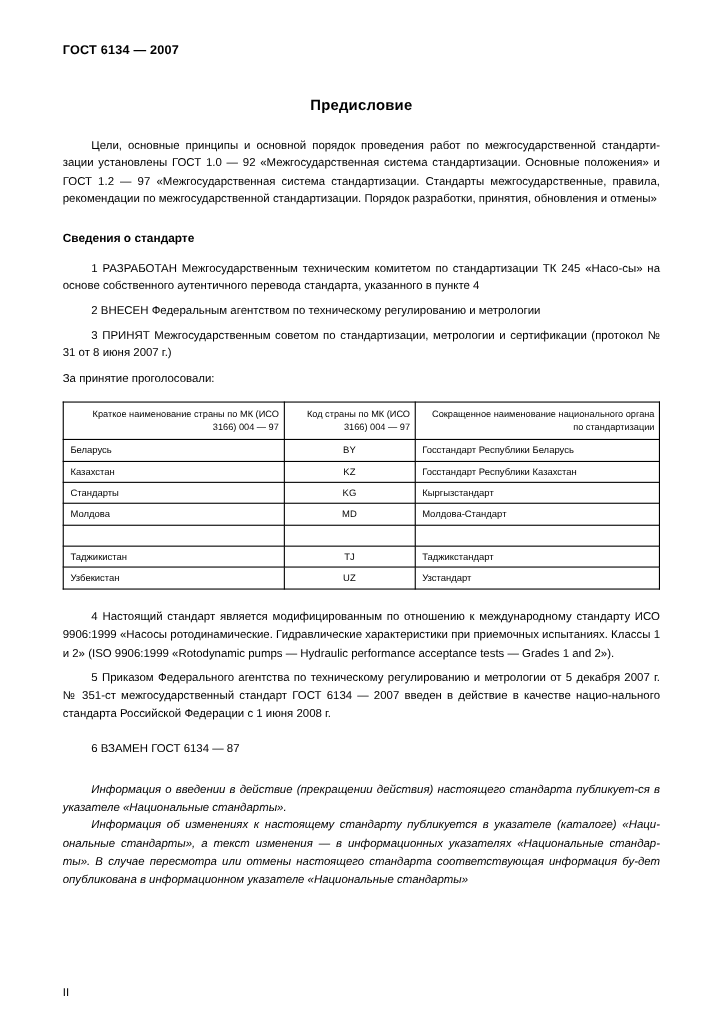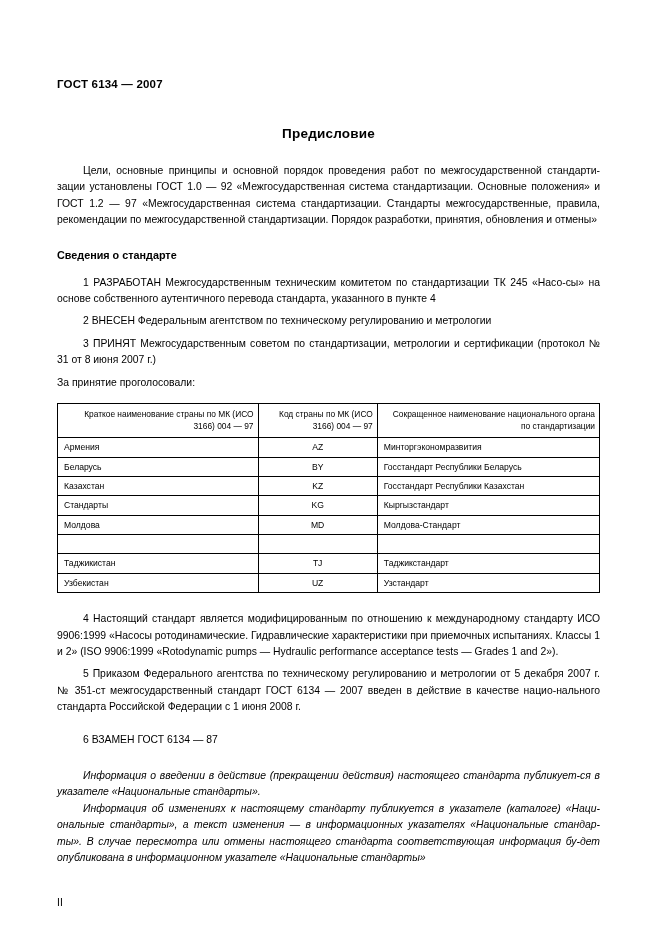--- a/index.html
+++ b/index.html
@@ -14,21 +14,21 @@
     color: #000000;
     position: relative;
     overflow: hidden;
   }
   .page {
     position: absolute;
     left: 0; top: 0;
     width: 662px;
     height: 936px;
     box-sizing: border-box;
-    padding: 78px 62px 0 57px;
+    padding: 40px 62px 0 57px;
   }
   .doc-code {
     font-size: 11.5px;
     font-weight: bold;
     letter-spacing: 0.2px;
     margin: 0 0 36px 0;
   }
   .doc-title {
     text-align: center;
     font-size: 13.5px;
@@ -130,25 +130,20 @@
   <table class="country-table">
     <thead>
       <tr>
         <th>Краткое  наименование  страны по МК (ИСО 3166) 004 — 97</th>
         <th>Код страны по МК (ИСО 3166) 004 — 97</th>
         <th>Сокращенное  наименование национального органа по стандартизации</th>
       </tr>
     </thead>
     <tbody>
       <tr>
-        <td class="col-name">Армения</td>
-        <td class="col-code">AZ</td>
-        <td class="col-org">Минторгэкономразвития</td>
-      </tr>
-      <tr>
         <td class="col-name">Беларусь</td>
         <td class="col-code">BY</td>
         <td class="col-org">Госстандарт Республики Беларусь</td>
       </tr>
       <tr>
         <td class="col-name">Казахстан</td>
         <td class="col-code">KZ</td>
         <td class="col-org">Госстандарт Республики Казахстан</td>
       </tr>
       <tr>

